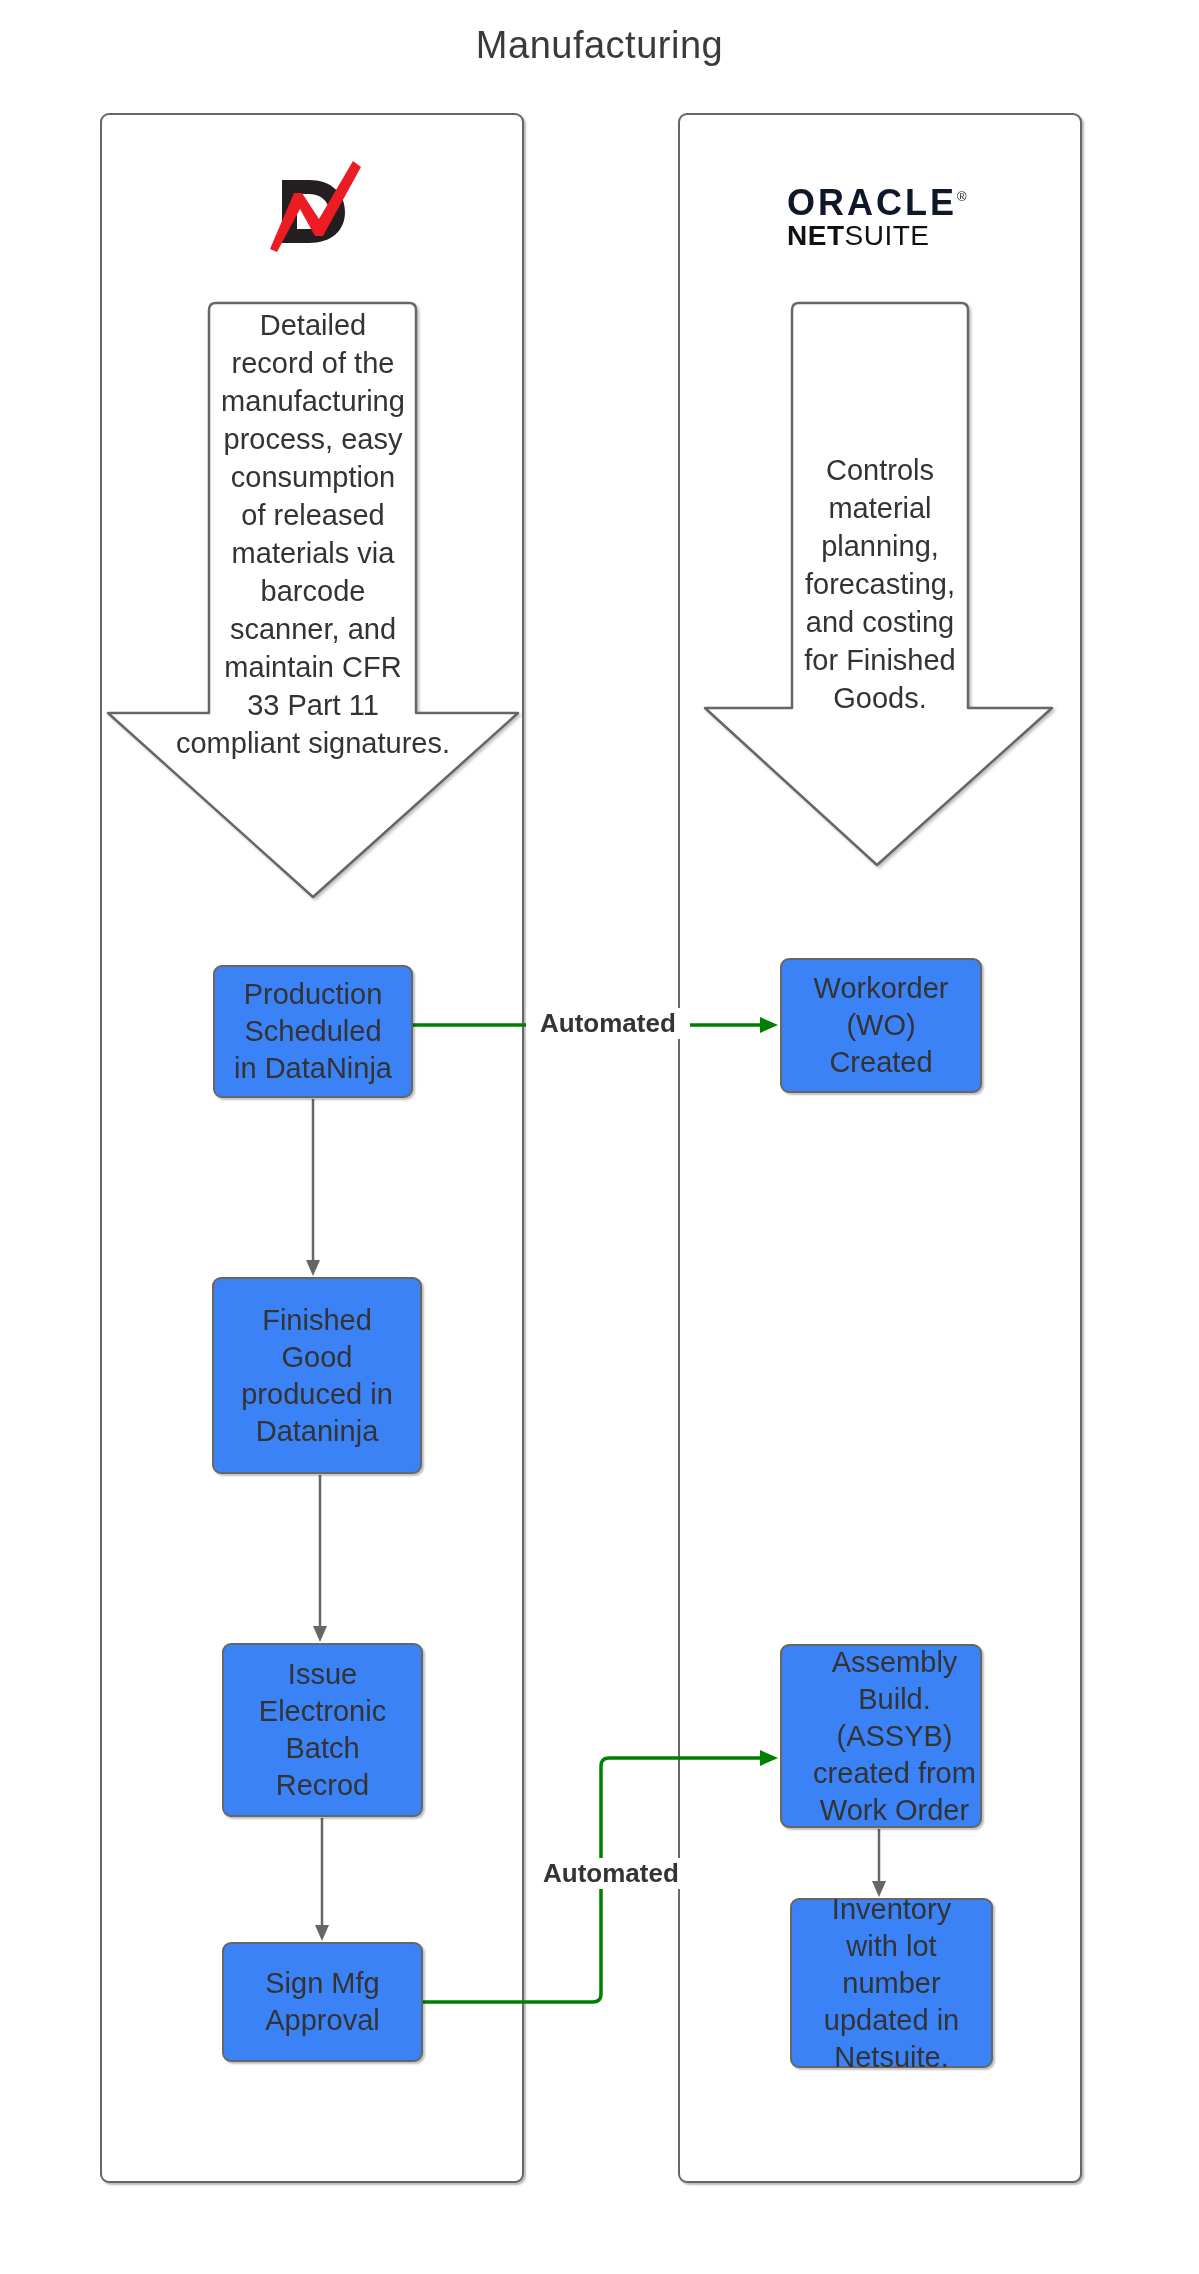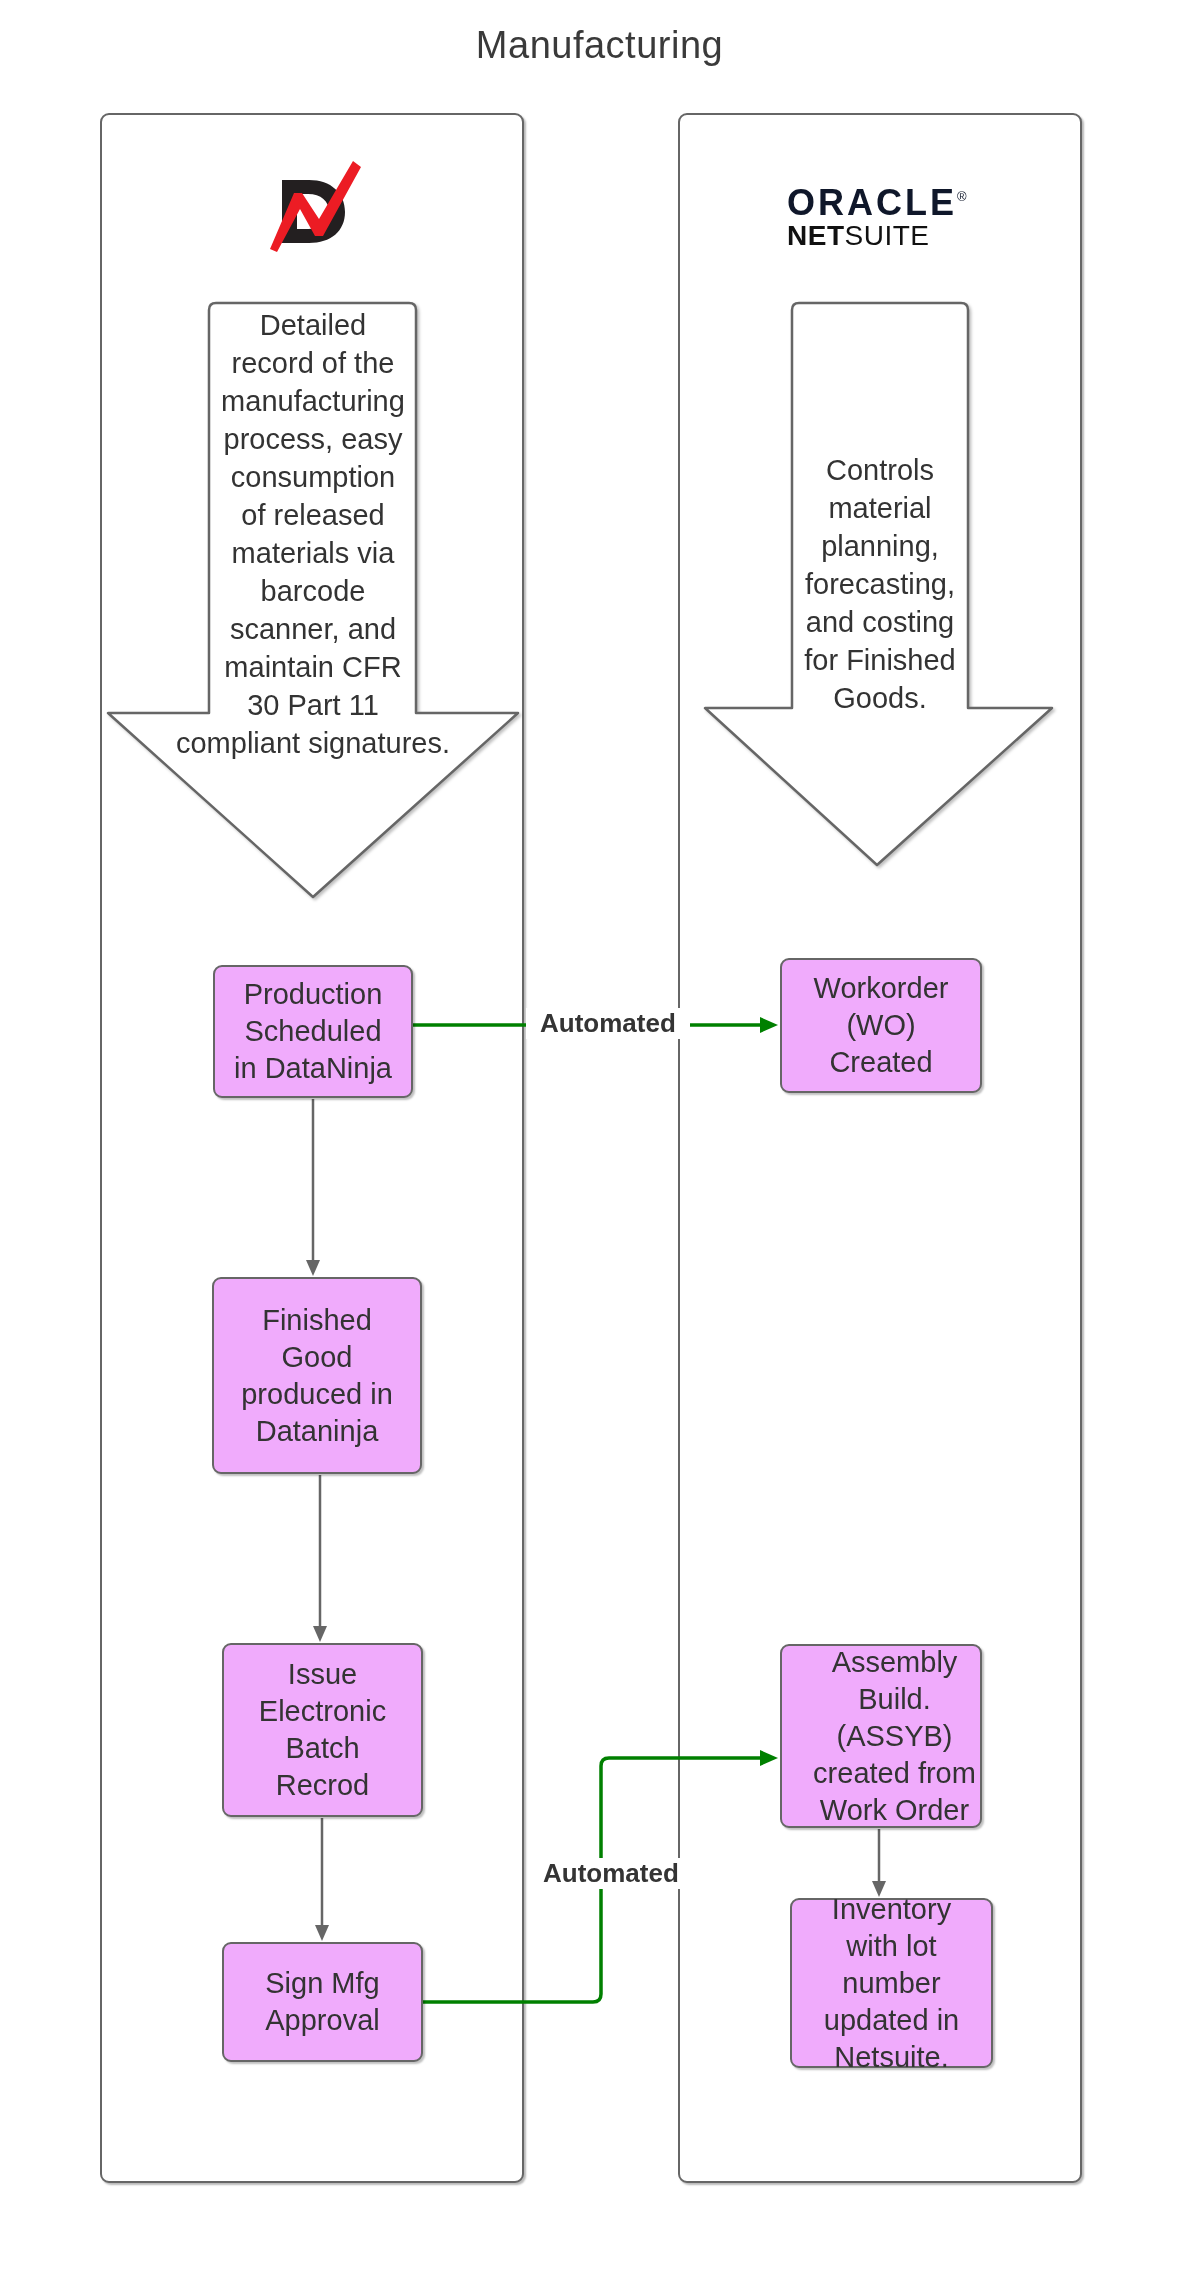--- a/index.html
+++ b/index.html
@@ -19,21 +19,21 @@
   .lane-dataninja{left:100px;top:113px;width:424px;height:2070px;}
   .lane-netsuite{left:678px;top:113px;width:404px;height:2070px;}
   .svg-layer{left:0;top:0;width:1199px;height:2274px;pointer-events:none;}
   .big-arrow{filter:drop-shadow(2px 2px 1.5px rgba(0,0,0,0.25));}
   .arrow-label{
     white-space:pre-line;text-align:center;font-size:29px;line-height:38px;color:#333333;
   }
   .arrow-label-left{left:143px;top:306px;width:340px;}
   .arrow-label-right{left:770px;top:451px;width:220px;}
   .node{
-    background:#f0abfc;border:2.4px solid #666666;border-radius:9px;
+    background:#3b82f6;border:2.4px solid #666666;border-radius:9px;
     box-shadow:2px 2px 2px rgba(0,0,0,0.25);box-sizing:border-box;
     display:flex;align-items:center;justify-content:center;text-align:center;
     white-space:pre-line;font-size:29px;line-height:37px;color:#333333;
   }
   .node-production{left:213px;top:965px;width:200px;height:133px;}
   .node-workorder{left:780px;top:958px;width:202px;height:135px;}
   .node-finished{left:212px;top:1277px;width:210px;height:197px;}
   .node-issue{left:222px;top:1643px;width:201px;height:174px;}
   .node-sign{left:222px;top:1942px;width:201px;height:120px;}
   .node-assembly{left:780px;top:1644px;width:202px;height:184px;padding-left:27px;}
@@ -103,21 +103,21 @@
   <div class="abs arrow-label arrow-label-left">Detailed
 record of the
 manufacturing
 process, easy
 consumption
 of released
 materials via
 barcode
 scanner, and
 maintain CFR
-30 Part 11
+33 Part 11
 compliant signatures.</div>
   <div class="abs arrow-label arrow-label-right">Controls
 material
 planning,
 forecasting,
 and costing
 for Finished
 Goods.</div>
 
   <div class="abs node node-production">Production

